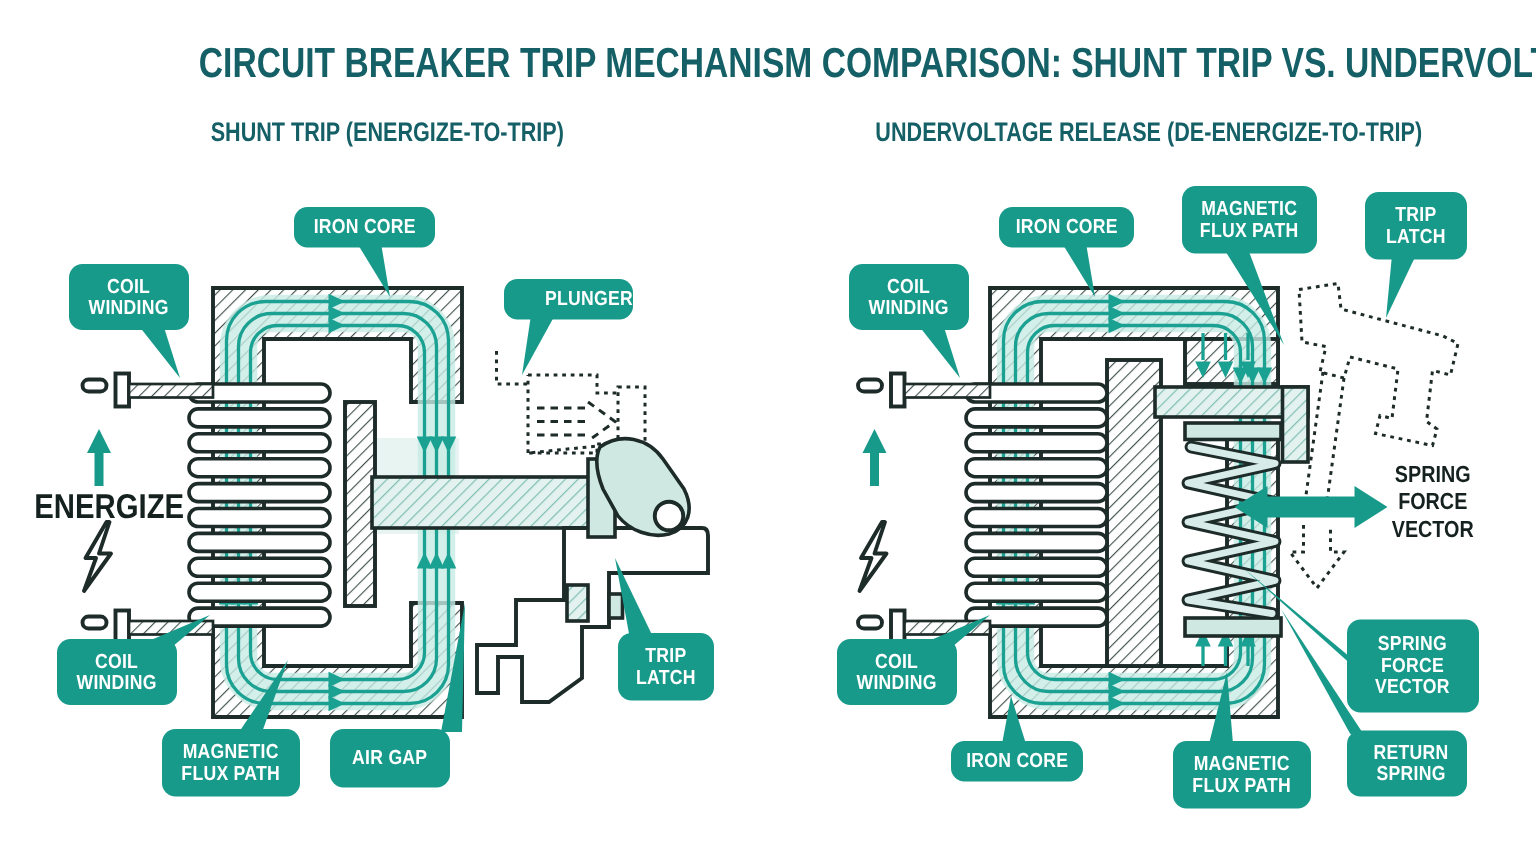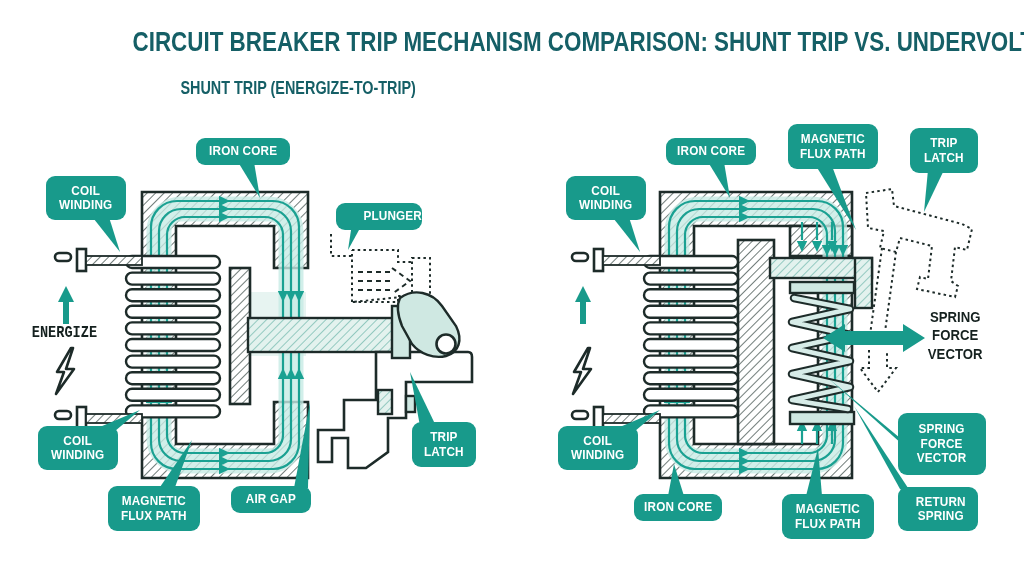--- a/index.html
+++ b/index.html
@@ -9,31 +9,31 @@
   html,body{margin:0;padding:0;background:#fff;}
   .stage{position:relative;width:1024px;height:572px;background:#fff;overflow:hidden;
          font-family:"Liberation Sans",sans-serif;}
   .art{position:absolute;left:0;top:0;width:1024px;height:572px;}
   .title{position:absolute;left:0;top:26px;width:1024px;text-align:center;
          font-weight:bold;font-size:28px;color:var(--title);white-space:nowrap;}
   .title>span{display:inline-block;transform:scaleX(.8);transform-origin:center;}
   .subtitle{position:absolute;top:78px;width:516px;text-align:center;font-weight:bold;
             font-size:18px;color:var(--title);white-space:nowrap;}
   .subtitle>span{display:inline-block;transform:scaleX(.8);transform-origin:center;}
-  .sub-left{left:0;padding-left:40px;} .sub-right{left:508px;}
+  .sub-left{left:0;} .sub-right{left:508px;}
   .badge{position:absolute;background:var(--badge);color:#fff;border-radius:9px;
          display:flex;align-items:center;justify-content:center;text-align:center;
          font-weight:bold;font-size:13.5px;line-height:1.07;box-sizing:border-box;
          padding:3px 4px;}
   .badge>span{display:inline-block;transform:scaleX(.87);transform-origin:center;
               white-space:pre-line;letter-spacing:.2px;}
   .freetext{position:absolute;color:#15211f;font-weight:bold;text-align:center;}
   .freetext>span{display:inline-block;transform:scaleX(.85);transform-origin:center;
                  white-space:pre-line;}
-  .state{font-size:16px;font-family:Liberation Mono, monospace;}
+  .state{font-size:23px;}
   .sfv{font-size:15.5px;line-height:1.18;}
   
   .h1s{fill:url(#h1);stroke:var(--ink);stroke-width:2.6;}
   .h2s{fill:url(#h2);stroke:var(--ink);stroke-width:2.4;}
   .fluxline{fill:none;stroke:var(--flux);stroke-width:2.2;}
   .bandline{fill:none;stroke:var(--band);stroke-width:25;opacity:.8;}
   .ring{fill:#fff;stroke:var(--ink);stroke-width:2.4;}
   .ah{fill:var(--flux);}
   .tail{fill:var(--badge);}
   .dotted{fill:none;stroke:var(--ink);stroke-width:2;stroke-dasharray:2.5 3.2;}
@@ -236,36 +236,37 @@
       <polygon points="668,496 684,496 674,464"></polygon>
       <polygon points="806,496 822,496 818,448"></polygon>
       <polygon points="900,438 912,453 828,378"></polygon>
       <polygon points="900,489 914,497 854,406"></polygon>
     </g>
   </g>
 </svg>
 
 <div class="title"><span>CIRCUIT BREAKER TRIP MECHANISM COMPARISON: SHUNT TRIP VS. UNDERVOLTAGE RELEASE</span></div>
 <div class="subtitle sub-left"><span>SHUNT TRIP (ENERGIZE-TO-TRIP)</span></div>
+<div class="subtitle sub-right"><span>UNDERVOLTAGE RELEASE (DE-ENERGIZE-TO-TRIP)</span></div>
 
 <div class="badge" style="left:46px;top:176px;width:80px;height:44px;">
       <span>COIL
 WINDING</span>
     </div>
 <div class="badge" style="left:196px;top:138px;width:94px;height:27px;">
       <span>IRON CORE</span>
     </div>
-<div class="badge" style="left:336px;top:203px;width:86px;height:27px;padding-left:31px;">
+<div class="badge" style="left:336px;top:186px;width:86px;height:27px;padding-left:31px;">
       <span>PLUNGER</span>
     </div>
 <div class="badge" style="left:412px;top:422px;width:64px;height:45px;">
       <span>TRIP
 LATCH</span>
     </div>
-<div class="badge" style="left:231px;top:486px;width:80px;height:27px;">
+<div class="badge" style="left:220px;top:486px;width:80px;height:39px;">
       <span>AIR GAP</span>
     </div>
 <div class="badge" style="left:108px;top:486px;width:92px;height:45px;">
       <span>MAGNETIC
 FLUX PATH</span>
     </div>
 <div class="badge" style="left:38px;top:426px;width:80px;height:44px;">
       <span>COIL
 WINDING</span>
     </div>

